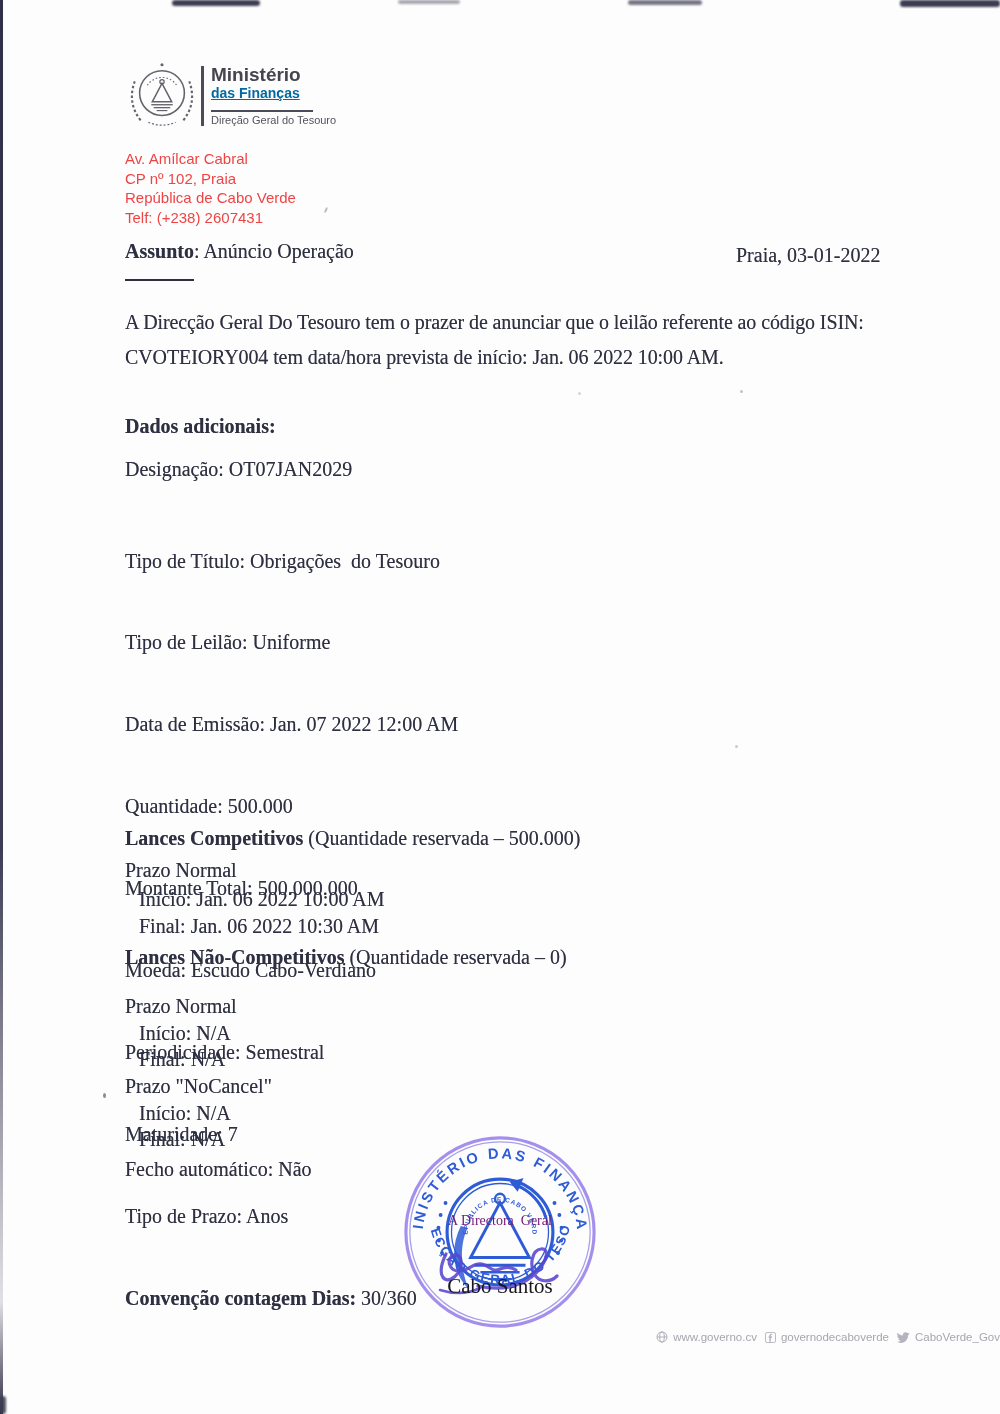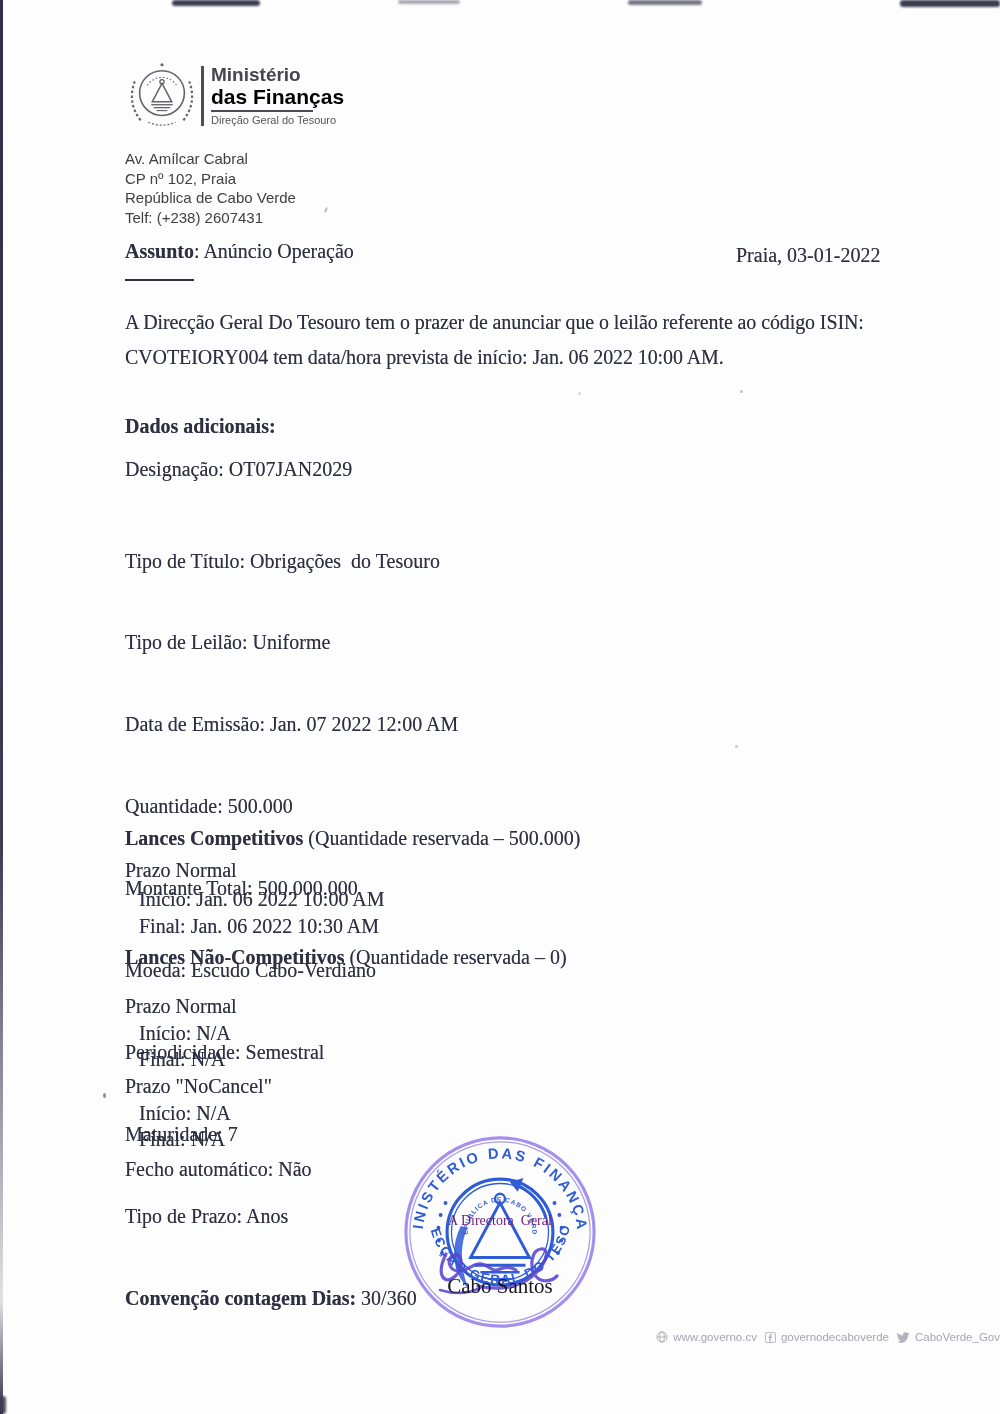--- a/index.html
+++ b/index.html
@@ -22,26 +22,26 @@
     background:linear-gradient(180deg,#2f2f45 0%,#3c3c54 60%,rgba(60,60,84,.15) 92%,#2f2f45 100%);}
   .smudge{position:absolute;background:#3d3d52;filter:blur(1.2px);border-radius:3px;}
   .speck{position:absolute;background:#8a8a96;border-radius:50%;}
 
   
   .emblem{position:absolute;left:123px;top:58px;}
   .logo-bar{position:absolute;left:201px;top:66px;width:3px;height:60px;background:#4c4c58;}
   .ministry-1{position:absolute;left:211px;top:64px;font-family:"Liberation Sans",sans-serif;
     font-size:19px;font-weight:bold;color:#45454e;text-align:right;}
   .ministry-2{position:absolute;left:211px;top:85px;font-family:"Liberation Sans",sans-serif;
-    font-size:21px;font-weight:bold;color:#000000;}
+    font-size:14px;font-weight:bold;color:#0369a1;text-decoration:underline;}
   .logo-underline{position:absolute;left:211px;top:110px;width:102px;height:2px;background:#4c4c58;}
   .dept{position:absolute;left:211px;top:114px;font-family:"Liberation Sans",sans-serif;
     font-size:11px;color:#53535e;}
   .addr{position:absolute;left:125px;top:149px;font-family:"Liberation Sans",sans-serif;
-    font-size:15px;line-height:19.5px;color:#404040;}
+    font-size:15px;line-height:19.5px;color:#ef4444;}
 
   .subject{left:125px;top:238px;}
   .subject .u{border-bottom:2px solid #2e2f40;padding-bottom:17px;}
   .dateline{left:736px;top:242px;}
 
   .body-par{left:125px;top:305px;width:780px;line-height:35px;letter-spacing:-0.1px;}
 
   .h-dados{left:125px;top:413px;}
   .designacao{left:125px;top:456px;}
   .fields{left:125px;top:493px;line-height:27.3px;}

